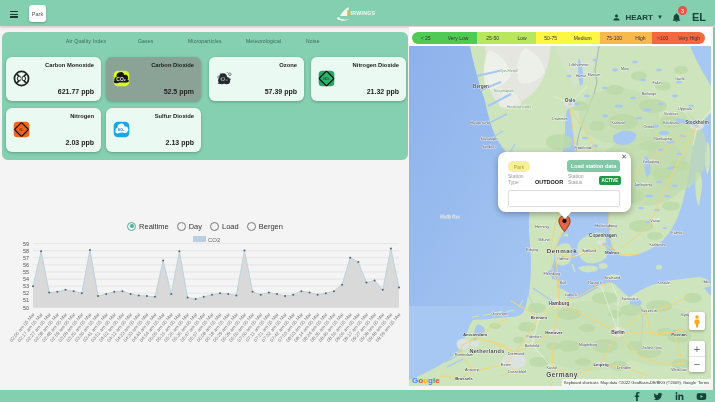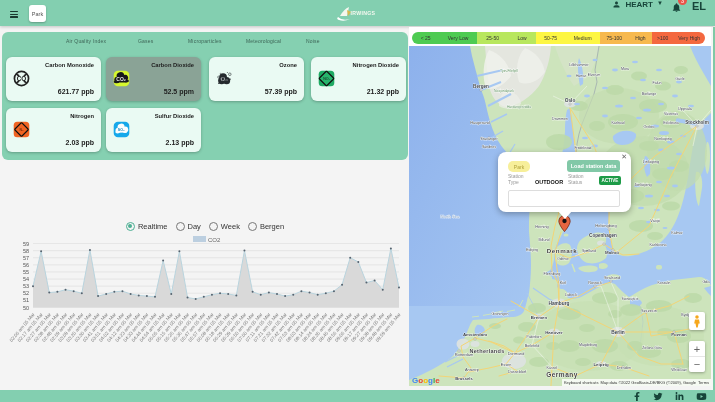--- a/index.html
+++ b/index.html
@@ -4,21 +4,21 @@
 <style>
 * { margin:0; padding:0; box-sizing:border-box; }
 html,body { width:715px; height:402px; overflow:hidden; font-family:"Liberation Sans", sans-serif; background:#f4f4f4; }
 #app { position:relative; width:715px; height:402px; }
 
 #nav { position:absolute; left:0; top:0; width:715px; height:26px; background:#83cfb0; box-shadow:0 1px 3px rgba(0,0,0,.2); }
 #burger { position:absolute; left:10px; top:11px; width:8px; height:7px; }
 #burger div { height:1.4px; background:#1b3a2f; margin-bottom:1.3px; border-radius:0.5px;}
 #parkbtn { position:absolute; left:29px; top:5px; width:17px; height:17px; background:#fff; border-radius:3px; font-size:5.5px; color:#555; display:flex; align-items:center; justify-content:center; box-shadow:0 1px 2px rgba(0,0,0,.25);}
 #logo { position:absolute; left:332px; top:3px; width:80px; height:20px; }
-#navright { position:absolute; right:9px; top:0; height:34px; display:flex; align-items:flex-start; gap:4px; color:#17453a; }
+#navright { position:absolute; right:9px; top:0; height:34px; display:flex; align-items:center; gap:4px; color:#17453a; }
 #bellwrap { margin-left:4px; }
 #el { margin-left:5px; }
 #navright .heart { font-size:8px; font-weight:bold; letter-spacing:0;}
 #navright .caret { font-size:6px; }
 #bellwrap { position:relative; width:12px; height:14px; }
 #badge { position:absolute; right:-4px; top:-4px; width:9px; height:9px; background:#ea5349; border-radius:50%; color:#ffd8d4; font-size:5.5px; display:flex;align-items:center;justify-content:center; font-weight:bold;}
 #el { font-size:11px; font-weight:bold; }
 
 #panel { position:absolute; left:2px; top:32px; width:406px; height:128px; background:#85d0b1; border-radius:6px; }
 #tabs { position:absolute; top:0; left:0; width:100%; height:20px; font-size:5px; color:#3d6456; letter-spacing:0.2px; }
@@ -182,21 +182,21 @@
     <div class="radio">
         <div class="rc on"></div>
         <span>Realtime</span>
       </div>
     <div class="radio">
         <div class="rc"></div>
         <span>Day</span>
       </div>
     <div class="radio">
         <div class="rc"></div>
-        <span>Week</span>
+        <span>Load</span>
       </div>
     <div class="radio">
         <div class="rc"></div>
         <span>Bergen</span>
       </div>
   </div>
 
   <svg id="chart" width="410" height="120" viewBox="0 0 410 120">
       <rect x="193" y="2" width="13" height="6" fill="#bccfe0"></rect>
       <text x="208" y="8" font-size="6" fill="#666">CO2</text>

